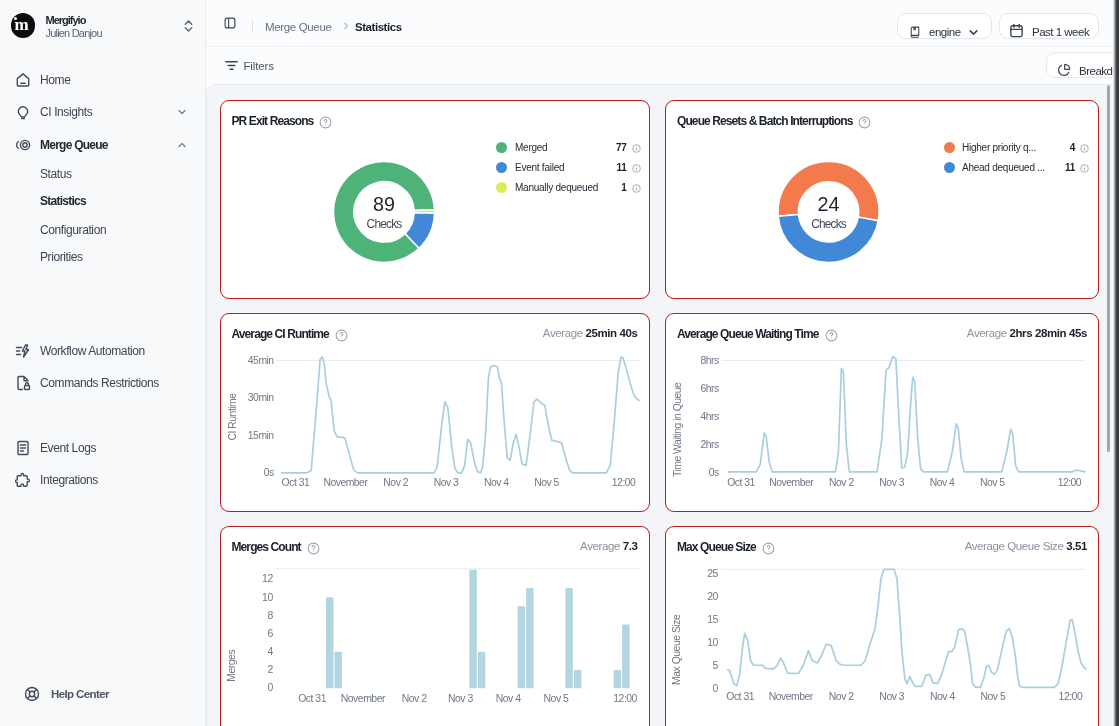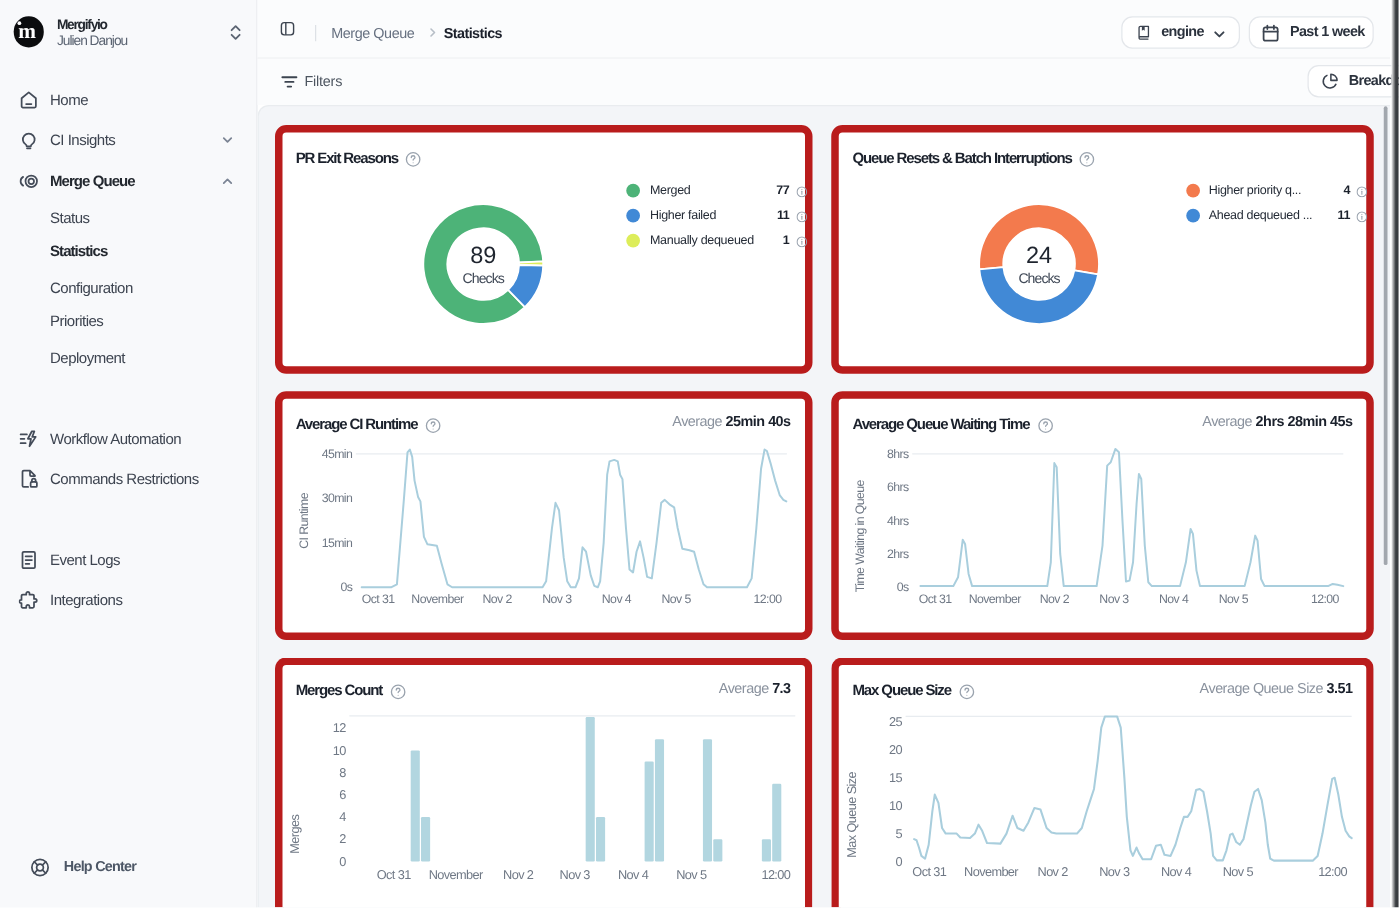--- a/index.html
+++ b/index.html
@@ -4,37 +4,37 @@
 svg { display:block; }
 html,body { width:1119px; height:726px; overflow:hidden; font-family:"Liberation Sans",sans-serif;
   background:#fff; position:relative; }
 .sidebar { position:absolute; left:0; top:0; width:206px; height:726px; background:#f8f9fb;
   border-right:1px solid #eaecef; }
 .topbar { position:absolute; left:206px; top:0; width:906px; height:47px; background:#fbfcfd;
   border-bottom:1px solid #eef0f2; }
 .filterbar { position:absolute; left:206px; top:47px; width:906px; height:37px; background:#fbfcfd; }
 .content { position:absolute; left:206px; top:84px; width:906px; height:642px; background:#f3f5f8;
   border-top-left-radius:9px; border-top:1px solid #e9ecef; border-left:1px solid #e9ecef; }
-.card { position:absolute; background:#fff; border:6px solid #b91c1c; border-radius:9px; }
+.card { position:absolute; background:#fff; border:1px solid #b91c1c; border-radius:9px; }
 .ctitle { position:absolute; left:11px; top:12px; font-size:12px; font-weight:700; color:#1b212c;
   letter-spacing:-0.9px; display:flex; align-items:center; gap:6px; }
 .cavg { position:absolute; right:11px; top:13px; font-size:11.5px; letter-spacing:-0.4px; color:#8a929e; }
 .cavg b { color:#1b212c; font-weight:700; }
 .tick { font-size:10.5px; fill:#6f7885; letter-spacing:-0.5px; font-family:"Liberation Sans",sans-serif; }
 .lgrow { position:absolute; height:16px; }
 .dot { position:absolute; top:1px; width:11px; height:11px; border-radius:50%; }
 .lglab { position:absolute; top:1px; font-size:10px; letter-spacing:-0.25px; color:#242b36; white-space:nowrap; }
 .lgval { position:absolute; top:1px; font-size:10px; letter-spacing:-0.3px; font-weight:700; color:#1b212c; text-align:right; }
 .nrow { position:absolute; left:0; width:206px; height:28px; display:flex; align-items:center; }
 .nico { position:absolute; left:15px; top:6px; }
 .nlab { position:absolute; left:40px; font-size:12px; letter-spacing:-0.4px; color:#3d4450; }
 .nrow.bold .nlab { font-weight:700; color:#23282f; letter-spacing:-0.75px; }
 .nchev { position:absolute; left:177px; top:9px; }
 .btn { position:absolute; background:#fff; border:1px solid #e4e7eb; border-radius:9px;
-  display:flex; align-items:center; font-size:11.5px; letter-spacing:-0.5px; font-weight:700; color:#2b323d; }
+  display:flex; align-items:flex-end; font-size:11.5px; letter-spacing:-0.5px; font-weight:400; color:#2b323d; }
 </style></head><body>
 
 <div class="sidebar">
   <div style="position:absolute;left:10.5px;top:13px;width:24.5px;height:24.5px;border-radius:50%;background:#0b0c0e">
       <span style="position:absolute;left:4px;top:2px;font-family:'Liberation Serif',serif;font-weight:700;font-size:17px;color:#fff">m</span>
       <span style="position:absolute;left:3.2px;top:4.2px;width:3px;height:3px;border-radius:50%;background:#fff"></span>
     </div>
   <div style="position:absolute;left:45.5px;top:13.5px;font-size:11px;letter-spacing:-1px;font-weight:700;color:#23282f">Mergifyio</div>
   <div style="position:absolute;left:45.5px;top:26.5px;font-size:11px;letter-spacing:-0.8px;color:#5b6472">Julien Danjou</div>
   <div style="position:absolute;left:183px;top:19px">
@@ -84,23 +84,20 @@
       <span class="nlab">Status</span>
     </div>
     <div class="nrow bold" style="top:186.7px">
       <span class="nlab">Statistics</span>
     </div>
     <div class="nrow " style="top:216.2px">
       <span class="nlab">Configuration</span>
     </div>
     <div class="nrow " style="top:243.39999999999998px">
       <span class="nlab">Priorities</span>
-    </div>
-    <div class="nrow " style="top:272.3px">
-      <span class="nlab">Deployment</span>
     </div>
     <div class="nrow " style="top:336.6px">
       <span class="nico">
         <svg width="16" height="16" viewBox="0 0 16 16" fill="none" stroke="#444c59" stroke-width="1.4" stroke-linecap="round" stroke-linejoin="round">
           <path d="M1.5 4.5h5M1.5 8h3M1.5 11.5h4"></path>
           <path d="m10.5 2-3.2 6h2.5L8.6 14l5-7.5h-2.8l1.7-4.5z"></path>
         </svg>
       </span>
       <span class="nlab">Workflow Automation</span>
     </div>
@@ -223,21 +220,21 @@
       <span style="position:absolute;left:411px;top:3px">
         <svg width="9" height="9" viewBox="0 0 16 16" fill="none" stroke="#98a1ad" stroke-width="1.5">
           <circle cx="8" cy="8" r="6.8"></circle>
           <path d="M8 7.2v4" stroke-linecap="round"></path>
           <circle cx="8" cy="4.6" r="0.8" fill="#98a1ad" stroke="none"></circle>
         </svg>
       </span>
     </div>
     <div class="lgrow" style="top:60px">
       <span class="dot" style="left:275.5px;background:#4189d6"></span>
-      <span class="lglab" style="left:294.5px">Higher failed</span>
+      <span class="lglab" style="left:294.5px">Event failed</span>
       <span class="lgval" style="left:346px;width:60px">11</span>
       <span style="position:absolute;left:411px;top:3px">
         <svg width="9" height="9" viewBox="0 0 16 16" fill="none" stroke="#98a1ad" stroke-width="1.5">
           <circle cx="8" cy="8" r="6.8"></circle>
           <path d="M8 7.2v4" stroke-linecap="round"></path>
           <circle cx="8" cy="4.6" r="0.8" fill="#98a1ad" stroke="none"></circle>
         </svg>
       </span>
     </div>
     <div class="lgrow" style="top:80px">

